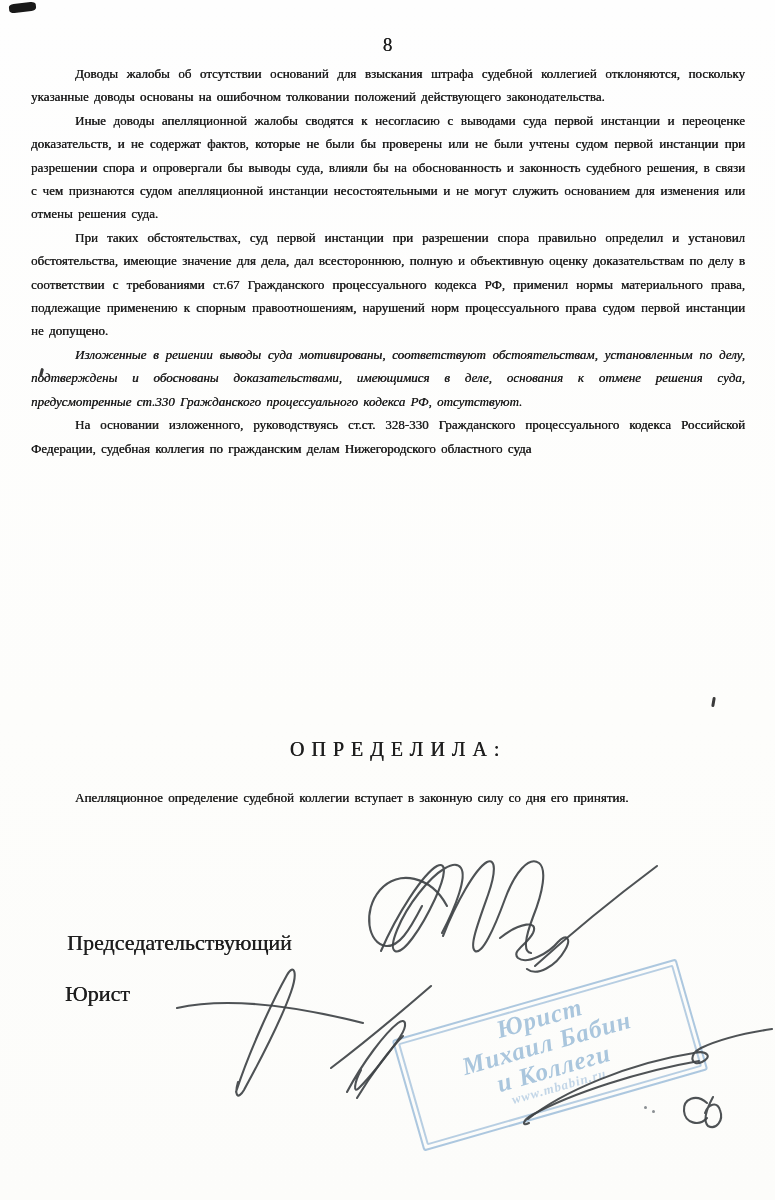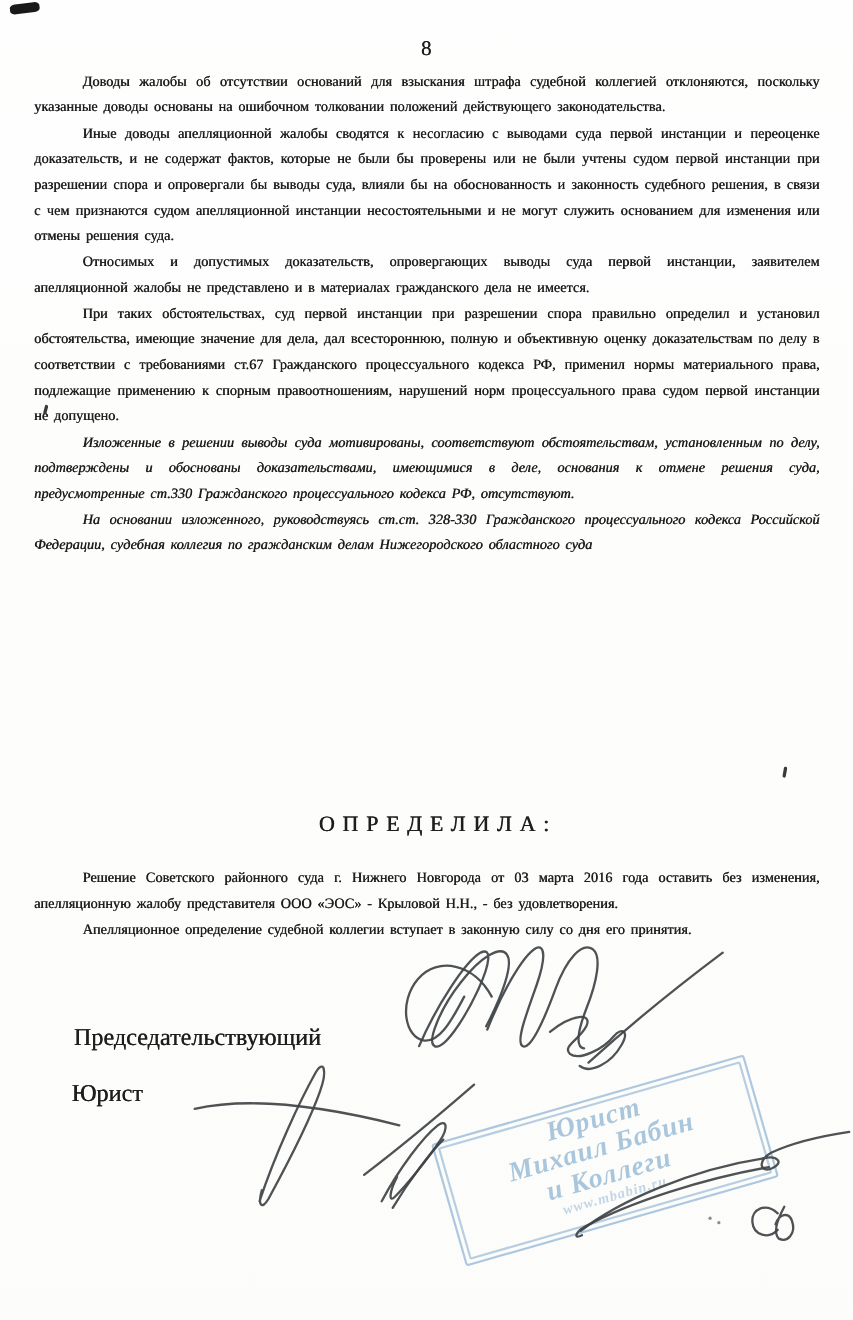--- a/index.html
+++ b/index.html
@@ -21,21 +21,21 @@
   .decision{top:786px;}
   p.para{
     margin:0;text-indent:44px;text-align:justify;
     font-size:13px;line-height:23.4px;
     text-shadow:0.35px 0 0 currentColor;
     word-spacing:2px;
   }
   .ws3{word-spacing:3px;}
   .ws4{word-spacing:4px;}
   .ws7{word-spacing:7px;font-style:italic;}
-  .ws10{word-spacing:10px;font-style:italic;}
+  .ws10{word-spacing:10px;}
   .ruling-heading{
     position:absolute;top:738px;left:11px;right:0;margin:0;
     text-align:center;font-size:20px;font-weight:normal;
     letter-spacing:7px;text-indent:10px;
     text-shadow:0.45px 0 0 currentColor;
   }
   .sig-label{
     position:absolute;font-size:22px;text-shadow:0.35px 0 0 currentColor;
   }
   .label-chairman{left:67px;top:930px;}
@@ -81,30 +81,28 @@
 
 <div class="page">
 
   <div class="smudge"></div>
 
   <div class="page-number">8</div>
 
   <div class="text-block upper">
     <p class="para ws3">Доводы жалобы об отсутствии оснований для взыскания штрафа судебной коллегией отклоняются, поскольку указанные доводы основаны на ошибочном толковании положений действующего законодательства.</p>
     <p class="para ws4">Иные доводы апелляционной жалобы сводятся к несогласию с выводами суда первой инстанции и переоценке доказательств, и не содержат фактов, которые не были бы проверены или не были учтены судом первой инстанции при разрешении спора и опровергали бы выводы суда, влияли бы на обоснованность и законность судебного решения, в связи с чем признаются судом апелляционной инстанции несостоятельными и не могут служить основанием для изменения или отмены решения суда.</p>
-    <p class="para ws4">Относимых и допустимых доказательств, опровергающих выводы суда первой инстанции, заявителем апелляционной жалобы не представлено и в материалах гражданского дела не имеется.</p>
     <p class="para ws4">При таких обстоятельствах, суд первой инстанции при разрешении спора правильно определил и установил обстоятельства, имеющие значение для дела, дал всестороннюю, полную и объективную оценку доказательствам по делу в соответствии с требованиями ст.67 Гражданского процессуального кодекса РФ, применил нормы материального права, подлежащие применению к спорным правоотношениям, нарушений норм процессуального права судом первой инстанции не допущено.</p>
     <p class="para ws7">Изложенные в решении выводы суда мотивированы, соответствуют обстоятельствам, установленным по делу, подтверждены и обоснованы доказательствами, имеющимися в деле, основания к отмене решения суда, предусмотренные ст.330 Гражданского процессуального кодекса РФ, отсутствуют.</p>
     <p class="para ws10">На основании изложенного, руководствуясь ст.ст. 328-330 Гражданского процессуального кодекса Российской Федерации, судебная коллегия по гражданским делам Нижегородского областного суда</p>
   </div>
 
   <h2 class="ruling-heading">ОПРЕДЕЛИЛА:</h2>
 
   <div class="text-block decision">
-    <p class="para ws4">Решение Советского районного суда г. Нижнего Новгорода от 03 марта 2016 года оставить без изменения, апелляционную жалобу представителя ООО «ЭОС» - Крыловой Н.Н., - без удовлетворения.</p>
     <p class="para ws3">Апелляционное определение судебной коллегии вступает в законную силу со дня его принятия.</p>
   </div>
 
   <div class="sig-label label-chairman">Председательствующий</div>
   <div class="sig-label label-judges">Юрист</div>
 
   <div class="stamp">
     <div class="stamp-content">
       <div class="stamp-line">Юрист</div>
       <div class="stamp-line">Михаил Бабин</div>

